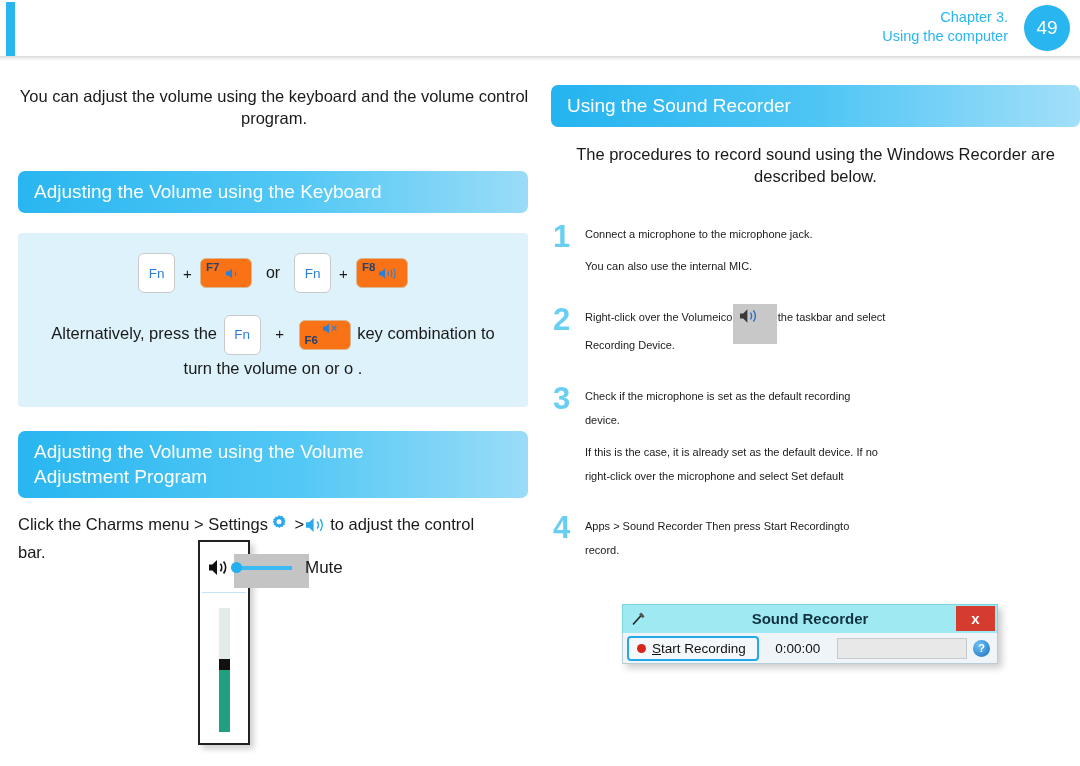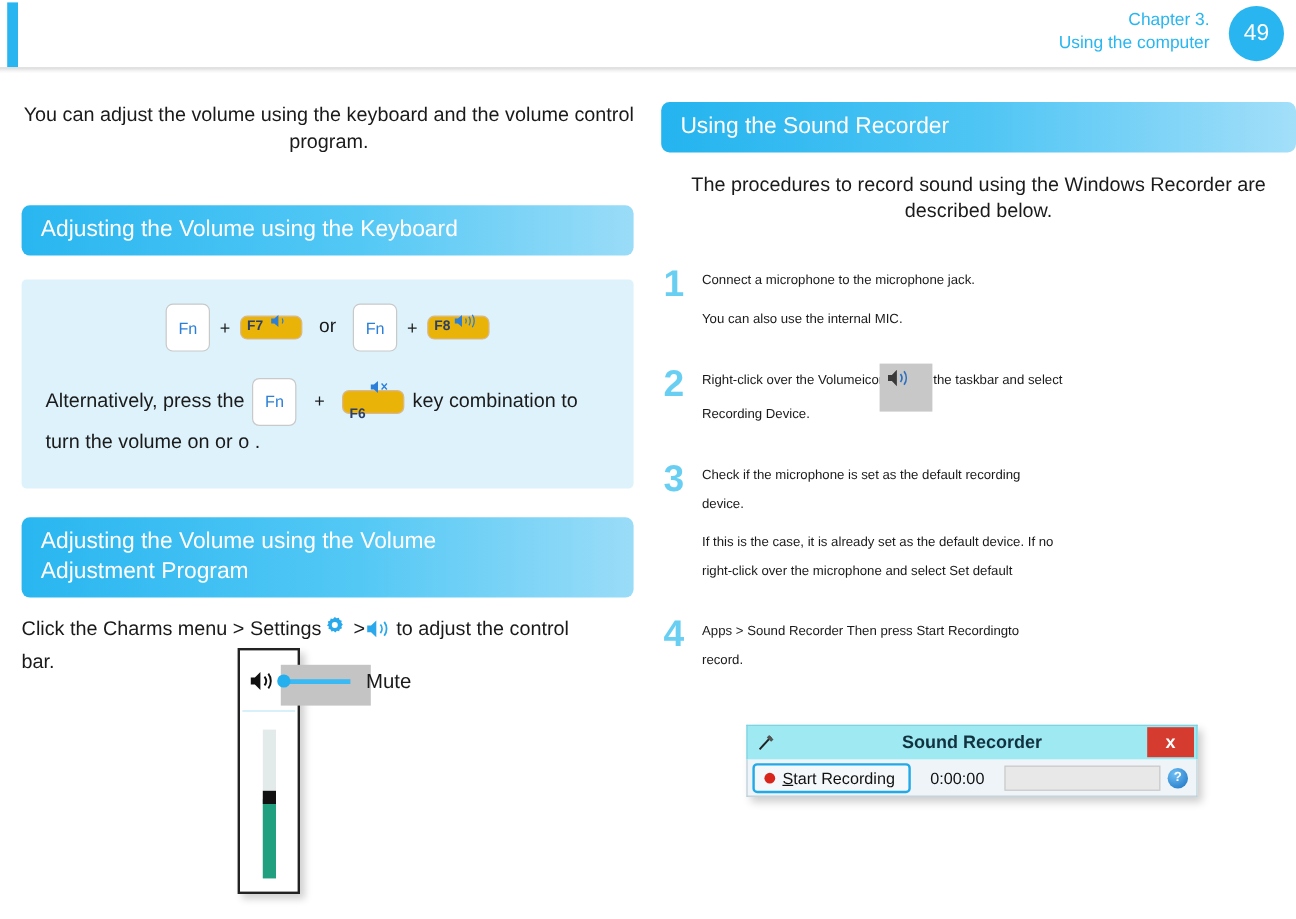--- a/index.html
+++ b/index.html
@@ -100,20 +100,21 @@
   .bar-right {
     background: linear-gradient(to right, #24b4ef 0%, #4ec5f4 50%, #a3dff9 100%);
   }
 
   
   .key-panel {
     background: #ddf2fb;
     border-radius: 4px;
     padding: 18px 20px 22px 20px;
     margin-top: 20px;
+    text-align: center;
   }
   .key-row-1 {
     display: flex;
     align-items: center;
     justify-content: center;
     gap: 0;
     height: 44px;
   }
   .keycap {
     display: inline-flex;
@@ -125,22 +126,22 @@
     box-sizing: border-box;
     position: relative;
   }
   .keycap-fn {
     width: 37px; height: 40px;
     background: #ffffff;
     color: #2b7fd8;
     font-size: 13.5px;
   }
   .keycap-fkey {
-    width: 52px; height: 20px;
-    background: #eab308;
+    width: 52px; height: 30px;
+    background: #f97316;
     border-color: #d8b894;
   }
   .fkey-label {
     position: absolute;
     left: 5px; top: 2px;
     font-size: 11.5px;
     color: #2b3f6b;
     font-weight: 600;
   }
   .fkey-icon {

